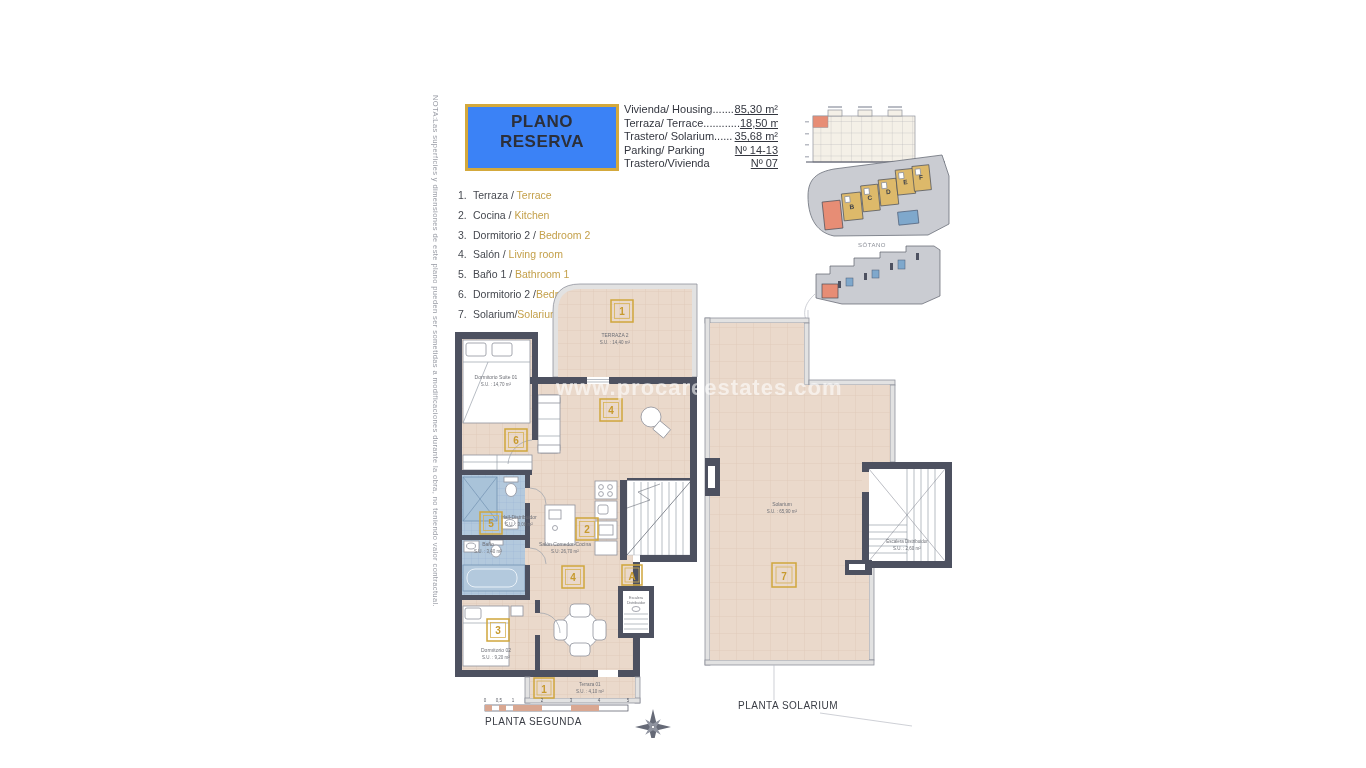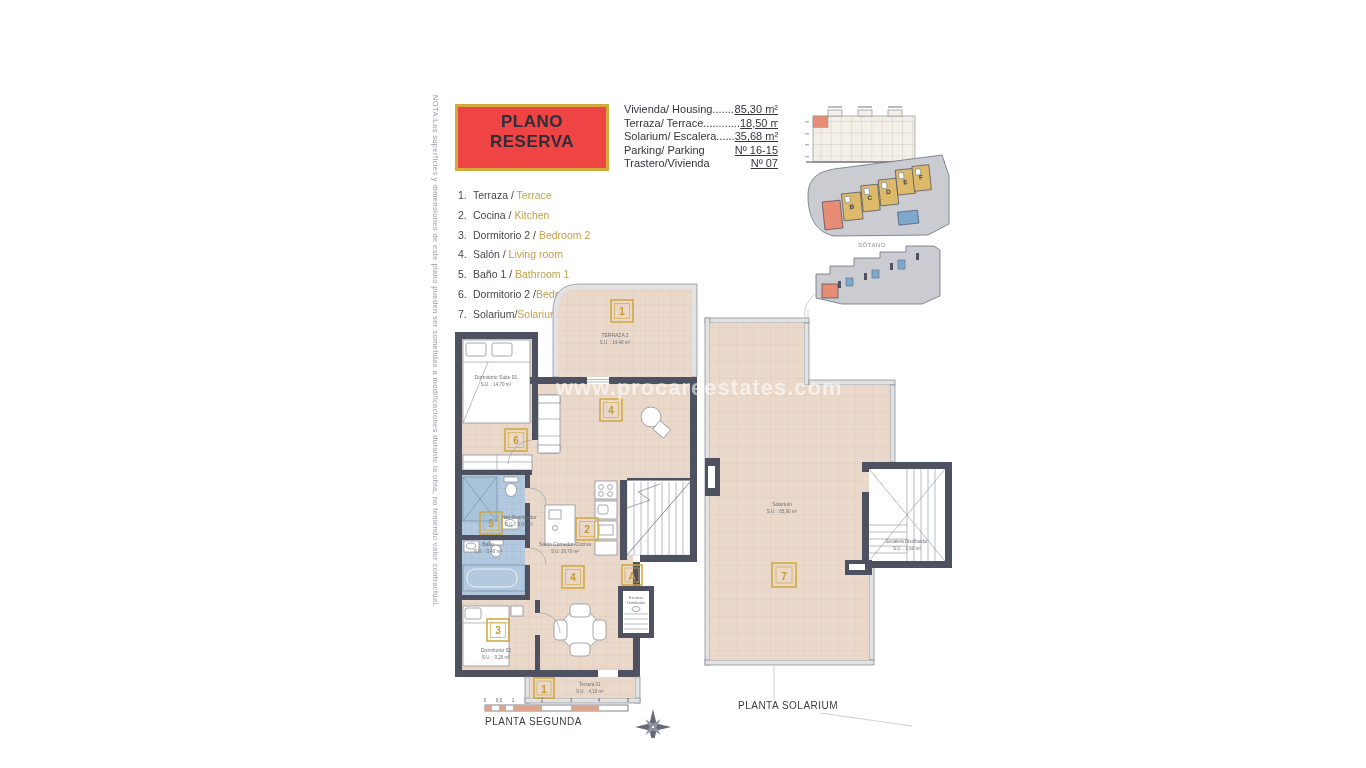--- a/index.html
+++ b/index.html
@@ -4,22 +4,22 @@
 <style>
   html,body{margin:0;padding:0;background:#fff;}
   .page{position:relative;width:1366px;height:768px;background:#fff;overflow:hidden;
         font-family:"Liberation Sans",sans-serif;}
 
   
   .vnote{position:absolute;left:431px;top:95px;height:600px;
          writing-mode:vertical-rl;font-size:7.5px;letter-spacing:.4px;color:#999ca5;}
 
   
-  .titlebox{position:absolute;left:455px;top:104px;width:148px;height:56px;
-            border:3px solid #d4a93c;background:#ef4444;text-align:center;padding-top:5px;}
+  .titlebox{position:absolute;left:465px;top:104px;width:148px;height:56px;
+            border:3px solid #d4a93c;background:#3b82f6;text-align:center;padding-top:5px;}
   .titlebox .t1{font-size:17px;font-weight:700;color:#2c2f39;letter-spacing:.5px;}
   .titlebox .t2{font-size:29px;font-weight:700;color:#fff;letter-spacing:2.5px;line-height:1.05;
                 -webkit-text-stroke:1.6px #2c2f39;}
 
   
   .specs{position:absolute;left:624px;top:103px;width:154px;}
   .spec-row{display:flex;justify-content:space-between;font-size:11px;color:#33363f;
             line-height:13.6px;white-space:nowrap;overflow:hidden;}
   .spec-row .v{margin-left:auto;text-decoration:underline;}
 
@@ -71,26 +71,26 @@
   <div class="specs">
     <div class="spec-row">
         <span>Vivienda/ Housing.......</span>
         <span class="v">85,30 m²</span>
       </div>
     <div class="spec-row">
         <span>Terraza/ Terrace............</span>
         <span class="v">18,50 m²</span>
       </div>
     <div class="spec-row">
-        <span>Solarium/ Escalera......</span>
+        <span>Trastero/ Solarium......</span>
         <span class="v">35,68 m²</span>
       </div>
     <div class="spec-row">
         <span>Parking/ Parking</span>
-        <span class="v">Nº 16-15</span>
+        <span class="v">Nº 14-13</span>
       </div>
     <div class="spec-row">
         <span>Trastero/Vivienda</span>
         <span class="v">Nº 07</span>
       </div>
   </div>
 
   <div class="legend">
     <div class="legend-item"><span class="n">1.</span><span>Terraza / </span><span class="en">Terrace</span></div>
     <div class="legend-item"><span class="n">2.</span><span>Cocina / </span><span class="en">Kitchen</span></div>

